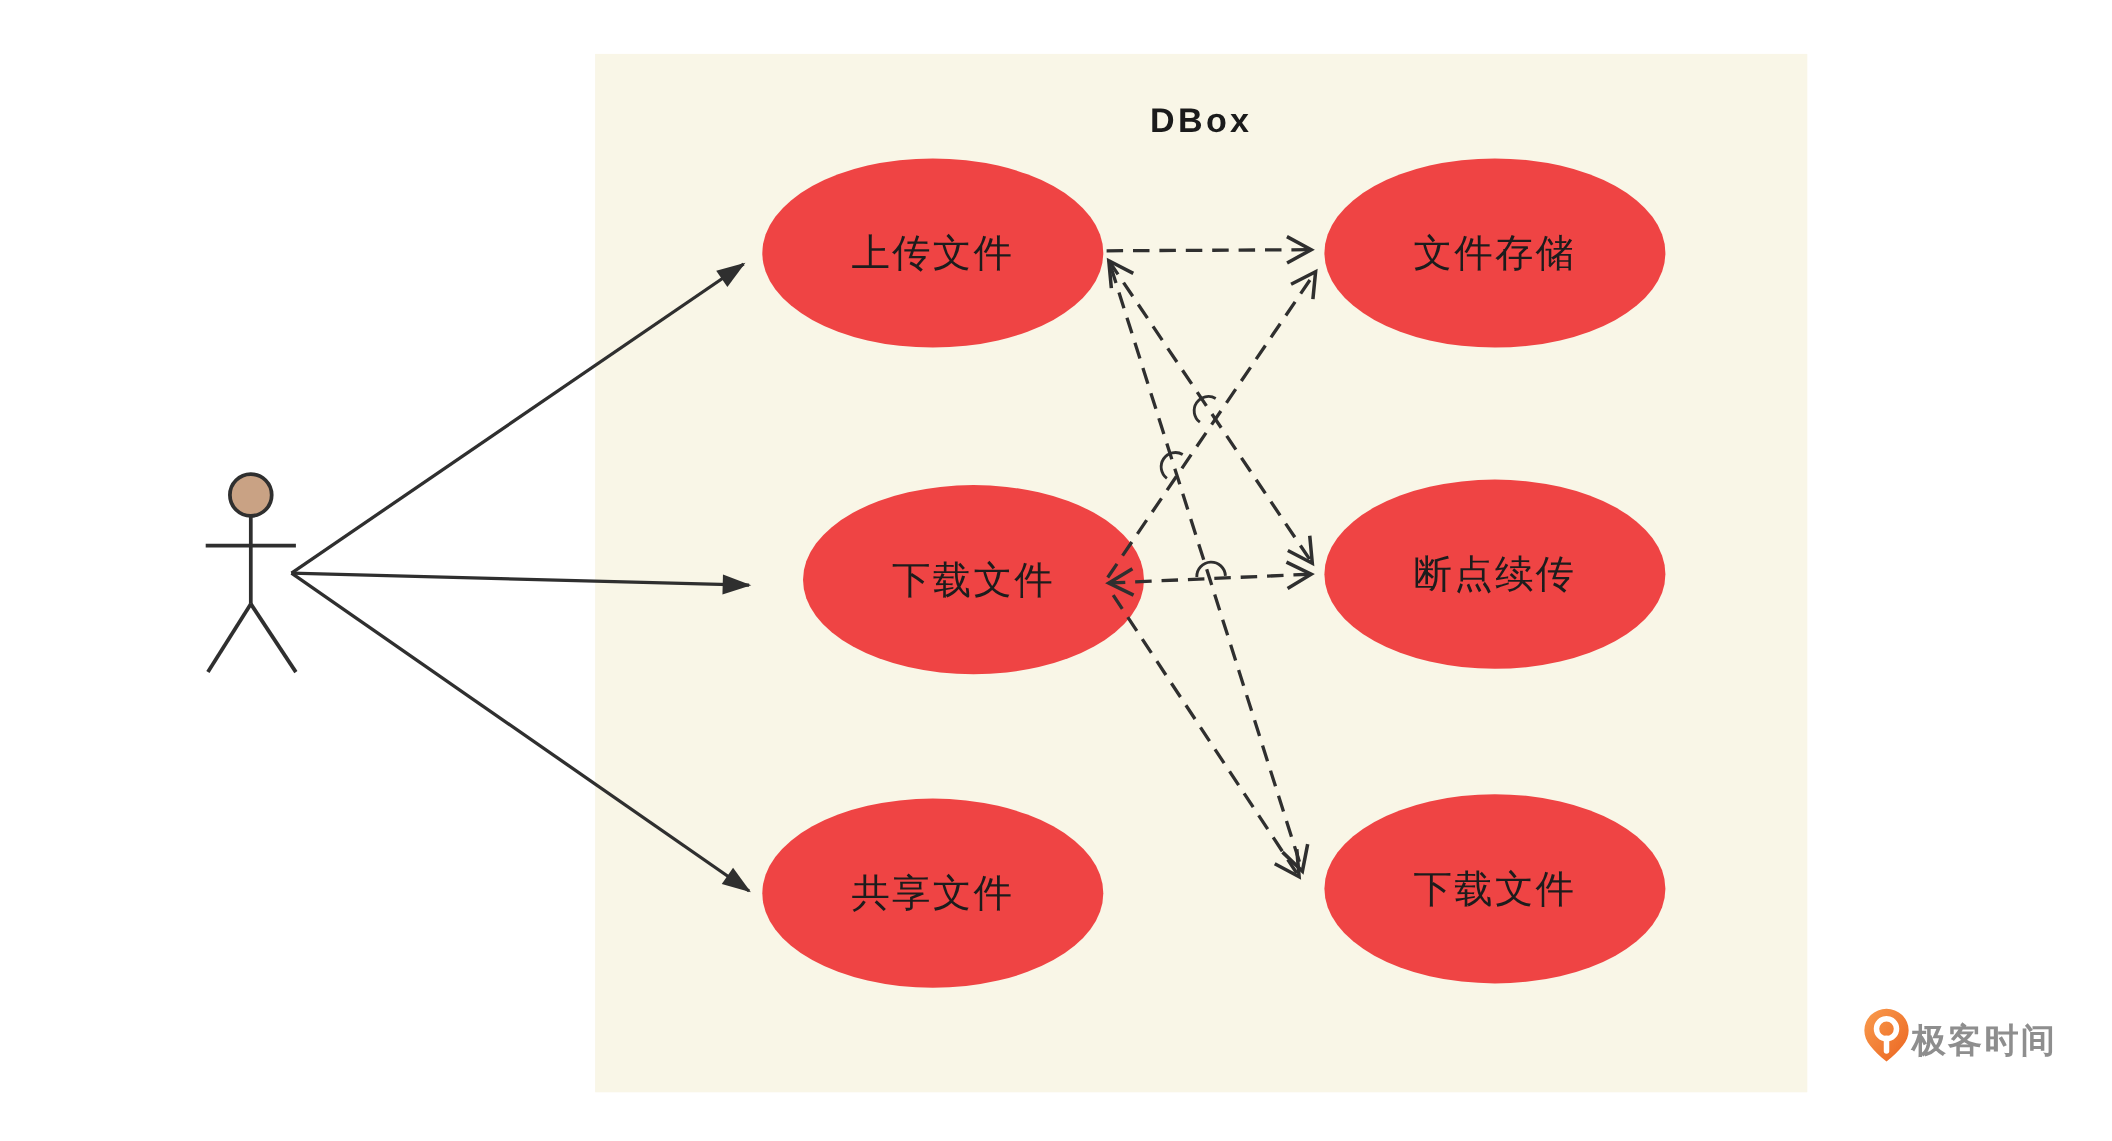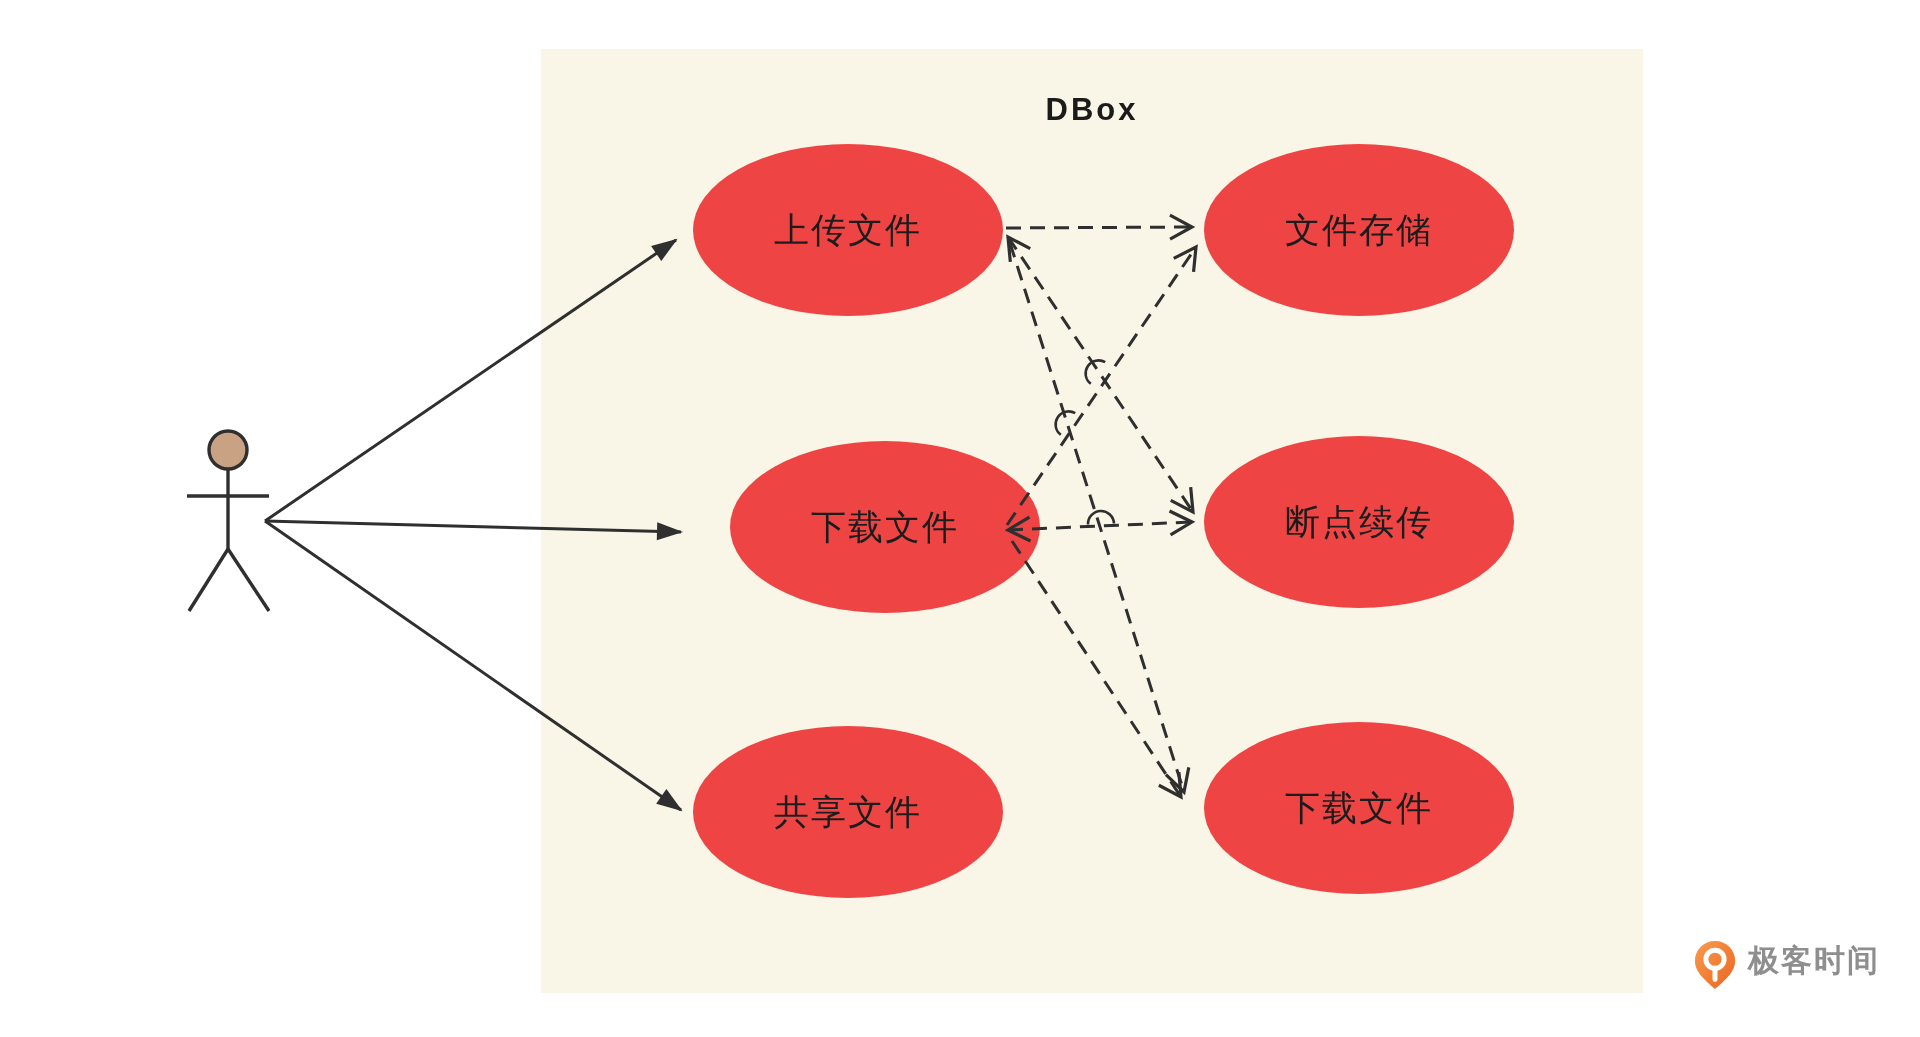--- a/index.html
+++ b/index.html
@@ -11,21 +11,21 @@
   .usecase{position:absolute;width:310px;height:172px;border-radius:50%;background:#ef4444;
            display:flex;align-items:center;justify-content:center;}
   .usecase span{font-size:35px;color:#1c1c1c;letter-spacing:2px;}
   .uc-upload  {left:693px; top:144px;}
   .uc-storage {left:1204px;top:144px;}
   .uc-download{left:730px; top:441px;}
   .uc-resume  {left:1204px;top:436px;}
   .uc-share   {left:693px; top:726px;}
   .uc-rate    {left:1204px;top:722px;}
   svg.overlay{position:absolute;left:0;top:0;width:1920px;height:1037px;pointer-events:none;}
-  .brand{position:absolute;left:1692px;top:940px;display:flex;align-items:flex-start;gap:10px;}
+  .brand{position:absolute;left:1692px;top:916px;display:flex;align-items:flex-end;}
   .brand-text{font-size:31px;color:#8e8e8e;letter-spacing:2px;font-weight:bold;}
 </style>
 </head>
 <body>
 
 <div class="canvas">
 
   <div class="system-box"></div>
   <div class="system-title">DBox</div>
 

